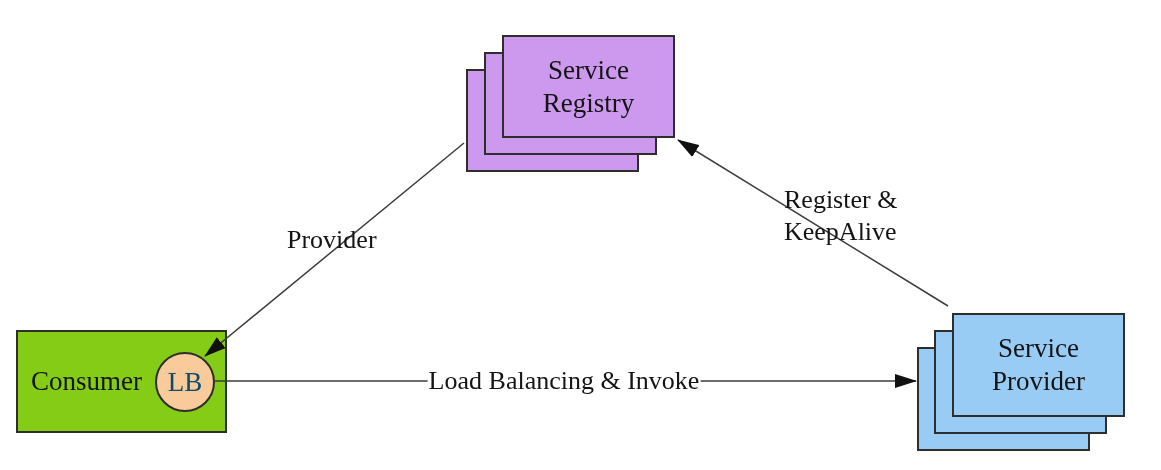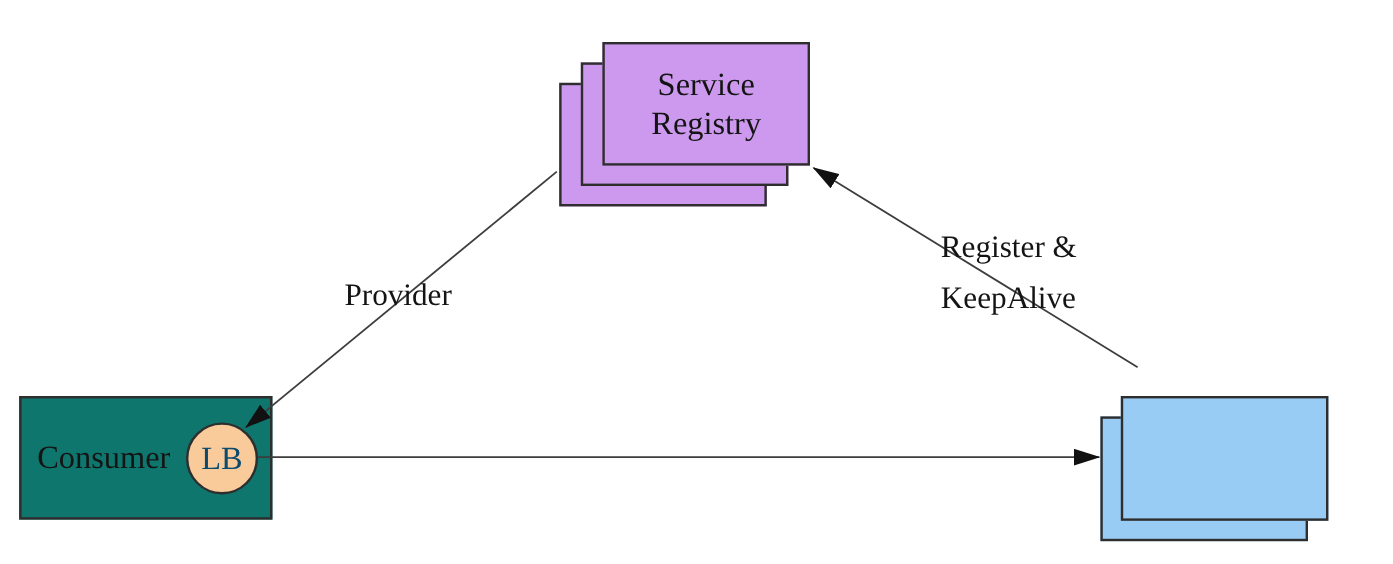--- a/index.html
+++ b/index.html
@@ -63,21 +63,21 @@
   .edges-svg {
     position: absolute;
     left: 0; top: 0;
     width: 1161px;
     height: 470px;
     pointer-events: none;
   }
   .edge-label {
     position: absolute;
     font-size: 26px;
-    line-height: 43px;
+    line-height: 32px;
     color: #141414;
     white-space: pre-line;
   }
   .discover-label { left: 287px; top: 224px; }
   .register-label { left: 784px; top: 184px; width: 140px; }
   .invoke-label {
     left: 564px; top: 381px;
     transform: translate(-50%, -50%);
     background: #ffffff;
     white-space: nowrap;
@@ -90,35 +90,39 @@
 <div class="canvas">
 
   <div class="stack-layer registry-back" style="background-color: rgb(204, 153, 238);"></div>
   <div class="stack-layer registry-mid" style="background-color: rgb(204, 153, 238);"></div>
   <div class="node-box registry-front" style="background-color: rgb(204, 153, 238);">
     <span>Service Registry</span>
   </div>
 
   <div class="stack-layer provider-back" style="background-color: rgb(153, 204, 244);"></div>
   <div class="stack-layer provider-mid" style="background-color: rgb(153, 204, 244);"></div>
+  <div class="node-box provider-front" style="background-color: rgb(153, 204, 244);">
+    <span>Service Provider</span>
+  </div>
 
-  <div class="node-box consumer-box" style="background-color: #0f766e;">
+  <div class="node-box consumer-box" style="background-color: #84cc16;">
     <span>Consumer</span>
   </div>
   <div class="lb-circle" style="background-color: rgb(249, 203, 155);">
     <span>LB</span>
   </div>
 
   <svg class="edges-svg" viewBox="0 0 1161 470" xmlns="http://www.w3.org/2000/svg">
     <defs>
       <marker id="arrowhead" markerUnits="userSpaceOnUse" markerWidth="22" markerHeight="14" viewBox="0 0 22 14" refX="21" refY="7" orient="auto">
         <path d="M0,0 L22,7 L0,14 Z" fill="#111111"></path>
       </marker>
     </defs>
     <line x1="464" y1="143" x2="205" y2="356" stroke="#3d3d3d" stroke-width="1.5" marker-end="url(#arrowhead)"></line>
     <line x1="948" y1="306" x2="678" y2="140" stroke="#3d3d3d" stroke-width="1.5" marker-end="url(#arrowhead)"></line>
     <line x1="215" y1="381" x2="916" y2="381" stroke="#3d3d3d" stroke-width="1.5" marker-end="url(#arrowhead)"></line>
   </svg>
 
   <div class="edge-label discover-label">Provider</div>
   <div class="edge-label register-label">Register &amp; KeepAlive</div>
+  <div class="edge-label invoke-label">Load Balancing &amp; Invoke</div>
 
 </div>
 
 </body></html>

